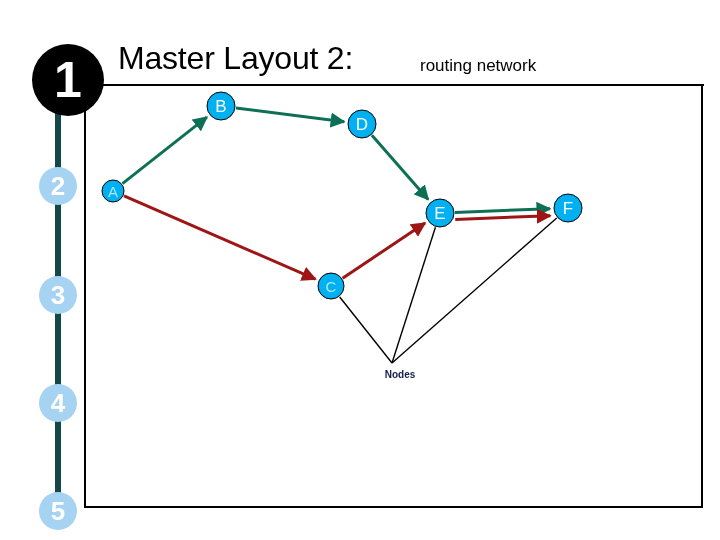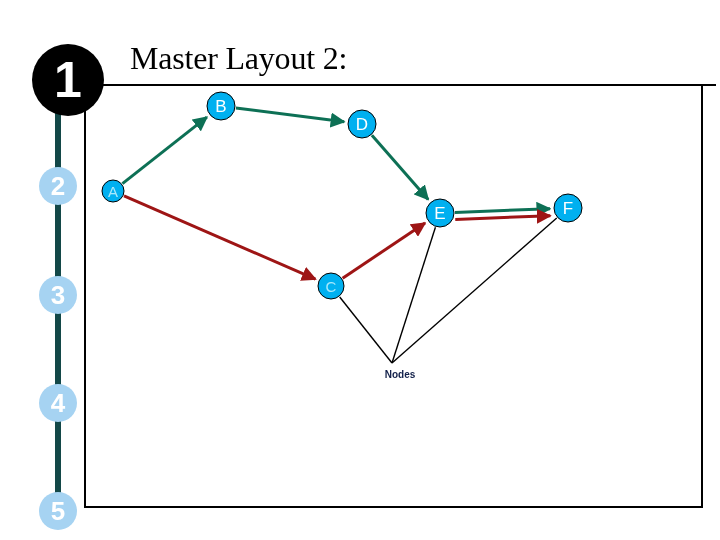--- a/index.html
+++ b/index.html
@@ -14,25 +14,24 @@
     position: relative;
     width: 720px;
     height: 540px;
     background: #ffffff;
     overflow: hidden;
   }
 
   
   #title-block {
     position: absolute;
-    left: 96px;
+    left: 84px;
     top: 44px;
     width: 620px;
     height: 42px;
-    font-family: Liberation Serif, serif;
   }
   #title-line {
     position: absolute;
     left: 34px;
     top: 40px;
     width: 586px;
     height: 2px;
     background: #000000;
   }
   #title-main {
@@ -140,20 +139,21 @@
     text-anchor: middle;
   }
 </style>
 </head>
 <body>
 
 <div id="slide">
 
   <div id="title-block">
     <div id="title-main">Master Layout 2:</div>
+    <div id="title-sub">routing network</div>
     <div id="title-line"></div>
   </div>
 
   <div id="content-frame"></div>
 
   <div id="stepper">
     <div id="stepper-line"></div>
     <div class="step-circle" id="step-1">
       <span>1</span>
     </div>

